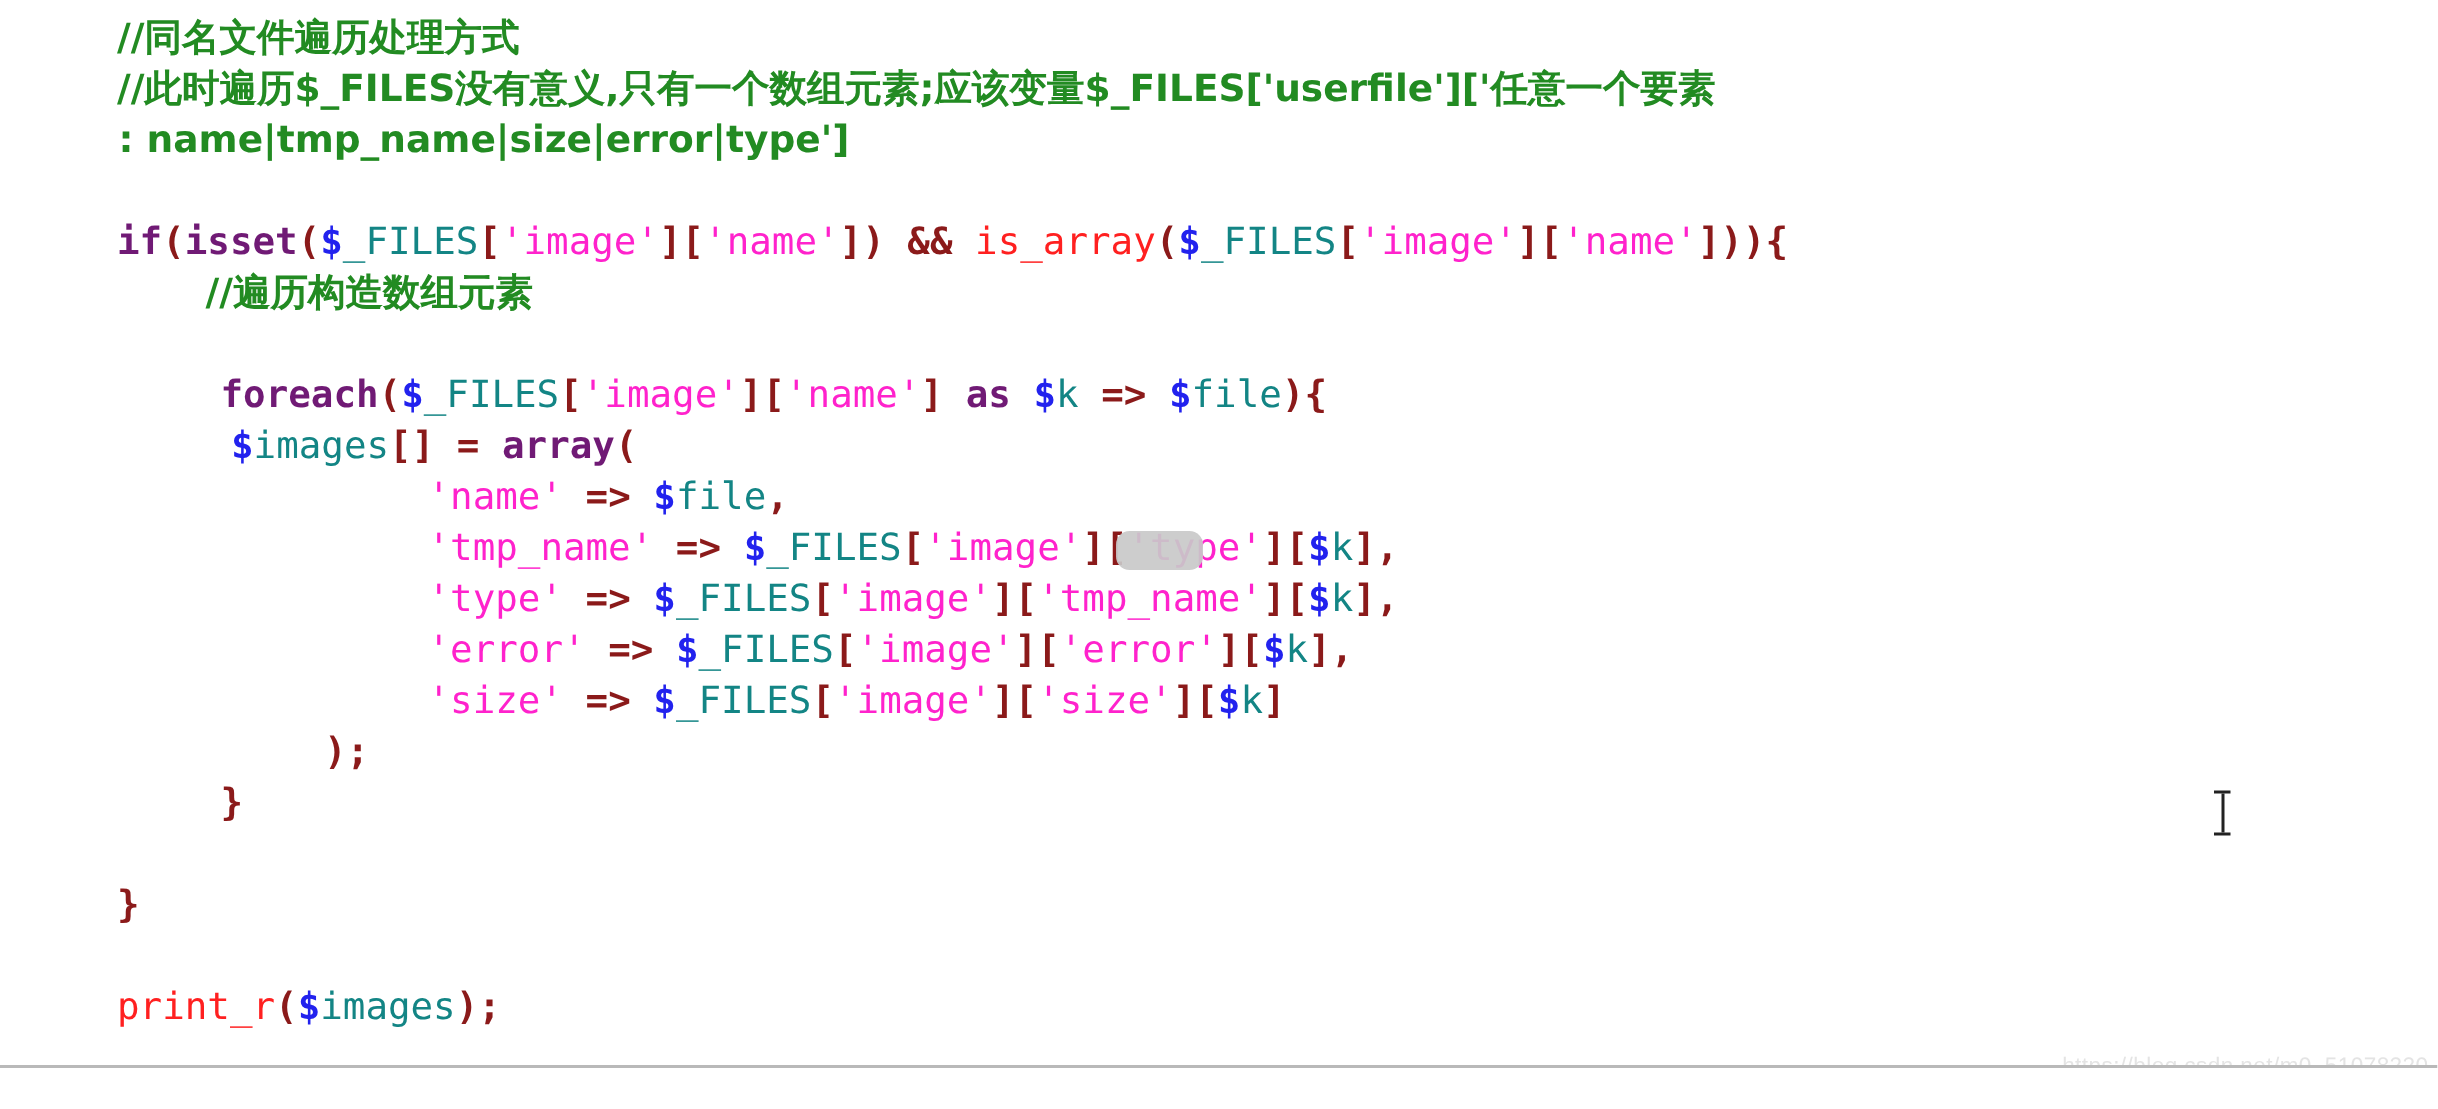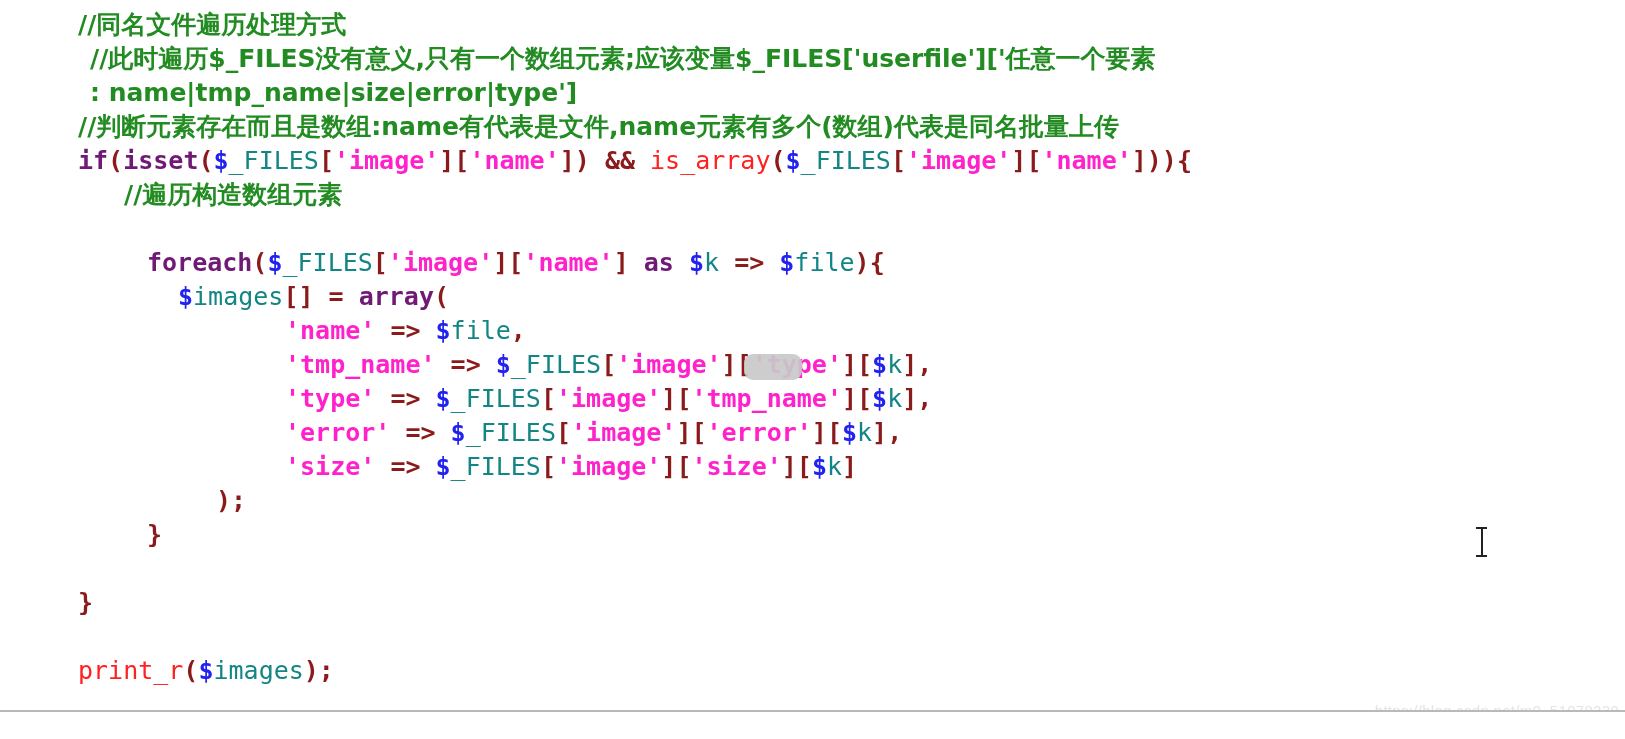--- a/index.html
+++ b/index.html
@@ -37,21 +37,21 @@
     letter-spacing: 0px;
     font-family: "DejaVu Sans Mono", "Liberation Mono", monospace;
   }
 
   
   .t-comment  { color: #228b22; font-weight: 700; }
   .t-keyword  { color: #701a75; font-weight: 700; }
   .t-func-red { color: #ff2020; font-weight: 400; }
   .t-sigil    { color: #2222ee; font-weight: 700; }
   .t-var      { color: #138585; font-weight: 400; }
-  .t-string   { color: #ff22cc; font-weight: 700; }
+  .t-string   { color: #ff22cc; font-weight: 400; }
   .t-punc     { color: #8b1a1a; font-weight: 700; }
   .t-plain    { color: #333333; font-weight: 700; }
 
   
   .t-comment, .cjk { font-family: "DejaVu Sans", "Liberation Sans", sans-serif; }
 
   
   #hover-badge {
     position: absolute;
     left: 744px;
@@ -111,27 +111,26 @@
     background: #ffffff;
     border-top: 2px solid #b9b9b9;
   }
 </style>
 </head>
 <body>
 
 <div id="code-area">
 
 <div class="code-line" style="top: 8px; margin-left: 0px;"><span class="t-comment">//同名文件遍历处理方式</span></div>
-    <div class="code-line" style="top: 42px; margin-left: 12px;"><span class="t-comment">//此时遍历</span><span class="t-comment mono">$_FILES</span><span class="t-comment">没有意义,只有一个数组元素;应该变量</span><span class="t-comment mono">$_FILES['userfile'][</span><span class="t-comment">'任意一个要素</span></div>
-    <div class="code-line" style="top: 76px; margin-left: 12px;"><span class="t-comment mono">: name|tmp_name|size|error|type']</span></div>
-    <div class="code-line" style="top: 110px; margin-left: 0px;"><span class="t-comment">//判断元素存在而且是数组:</span><span class="t-comment mono">name</span><span class="t-comment">有代表是文件,</span><span class="t-comment mono">name</span><span class="t-comment">元素有多个(数组)代表是同名批量上传</span></div>
+    <div class="code-line" style="top: 42px; margin-left: 0px;"><span class="t-comment">//此时遍历</span><span class="t-comment mono">$_FILES</span><span class="t-comment">没有意义,只有一个数组元素;应该变量</span><span class="t-comment mono">$_FILES['userfile'][</span><span class="t-comment">'任意一个要素</span></div>
+    <div class="code-line" style="top: 76px; margin-left: 1px;"><span class="t-comment mono">: name|tmp_name|size|error|type']</span></div>
     <div class="code-line" style="top: 144px; margin-left: 0px;"><span class="t-keyword">if</span><span class="t-punc">(</span><span class="t-keyword">isset</span><span class="t-punc">(</span><span class="t-sigil">$</span><span class="t-var">_FILES</span><span class="t-punc">[</span><span class="t-string">'image'</span><span class="t-punc">][</span><span class="t-string">'name'</span><span class="t-punc">])</span><span class="t-plain"> </span><span class="t-punc">&amp;&amp;</span><span class="t-plain"> </span><span class="t-func-red">is_array</span><span class="t-punc">(</span><span class="t-sigil">$</span><span class="t-var">_FILES</span><span class="t-punc">[</span><span class="t-string">'image'</span><span class="t-punc">][</span><span class="t-string">'name'</span><span class="t-punc">])){</span></div>
-    <div class="code-line" style="top: 178px; margin-left: 46px;"><span class="t-comment">//遍历构造数组元素</span></div>
+    <div class="code-line" style="top: 178px; margin-left: 59px;"><span class="t-comment">//遍历构造数组元素</span></div>
     <div class="code-line" style="top: 246px; margin-left: 69px;"><span class="t-keyword">foreach</span><span class="t-punc">(</span><span class="t-sigil">$</span><span class="t-var">_FILES</span><span class="t-punc">[</span><span class="t-string">'image'</span><span class="t-punc">][</span><span class="t-string">'name'</span><span class="t-punc">]</span><span class="t-plain"> </span><span class="t-keyword">as</span><span class="t-plain"> </span><span class="t-sigil">$</span><span class="t-var">k</span><span class="t-plain"> </span><span class="t-punc">=&gt;</span><span class="t-plain"> </span><span class="t-sigil">$</span><span class="t-var">file</span><span class="t-punc">){</span></div>
-    <div class="code-line" style="top: 280px; margin-left: 100px;"><span class="t-sigil">$</span><span class="t-var">images</span><span class="t-punc">[]</span><span class="t-plain"> </span><span class="t-punc">=</span><span class="t-plain"> </span><span class="t-keyword">array</span><span class="t-punc">(</span></div>
+    <div class="code-line" style="top: 280px; margin-left: 76px;"><span class="t-sigil">$</span><span class="t-var">images</span><span class="t-punc">[]</span><span class="t-plain"> </span><span class="t-punc">=</span><span class="t-plain"> </span><span class="t-keyword">array</span><span class="t-punc">(</span></div>
     <div class="code-line" style="top: 314px; margin-left: 207px;"><span class="t-string">'name'</span><span class="t-plain"> </span><span class="t-punc">=&gt;</span><span class="t-plain"> </span><span class="t-sigil">$</span><span class="t-var">file</span><span class="t-punc">,</span></div>
     <div class="code-line" style="top: 348px; margin-left: 207px;"><span class="t-string">'tmp_name'</span><span class="t-plain"> </span><span class="t-punc">=&gt;</span><span class="t-plain"> </span><span class="t-sigil">$</span><span class="t-var">_FILES</span><span class="t-punc">[</span><span class="t-string">'image'</span><span class="t-punc">][</span><span class="t-string">'type'</span><span class="t-punc">][</span><span class="t-sigil">$</span><span class="t-var">k</span><span class="t-punc">],</span></div>
     <div class="code-line" style="top: 382px; margin-left: 207px;"><span class="t-string">'type'</span><span class="t-plain"> </span><span class="t-punc">=&gt;</span><span class="t-plain"> </span><span class="t-sigil">$</span><span class="t-var">_FILES</span><span class="t-punc">[</span><span class="t-string">'image'</span><span class="t-punc">][</span><span class="t-string">'tmp_name'</span><span class="t-punc">][</span><span class="t-sigil">$</span><span class="t-var">k</span><span class="t-punc">],</span></div>
     <div class="code-line" style="top: 416px; margin-left: 207px;"><span class="t-string">'error'</span><span class="t-plain"> </span><span class="t-punc">=&gt;</span><span class="t-plain"> </span><span class="t-sigil">$</span><span class="t-var">_FILES</span><span class="t-punc">[</span><span class="t-string">'image'</span><span class="t-punc">][</span><span class="t-string">'error'</span><span class="t-punc">][</span><span class="t-sigil">$</span><span class="t-var">k</span><span class="t-punc">],</span></div>
     <div class="code-line" style="top: 450px; margin-left: 207px;"><span class="t-string">'size'</span><span class="t-plain"> </span><span class="t-punc">=&gt;</span><span class="t-plain"> </span><span class="t-sigil">$</span><span class="t-var">_FILES</span><span class="t-punc">[</span><span class="t-string">'image'</span><span class="t-punc">][</span><span class="t-string">'size'</span><span class="t-punc">][</span><span class="t-sigil">$</span><span class="t-var">k</span><span class="t-punc">]</span></div>
     <div class="code-line" style="top: 484px; margin-left: 138px;"><span class="t-punc">);</span></div>
     <div class="code-line" style="top: 518px; margin-left: 69px;"><span class="t-punc">}</span></div>
     <div class="code-line" style="top: 552px; margin-left: 0px;">&nbsp;</div>
     <div class="code-line" style="top: 586px; margin-left: 0px;"><span class="t-punc">}</span></div>
     <div class="code-line" style="top: 620px; margin-left: 0px;">&nbsp;</div>

